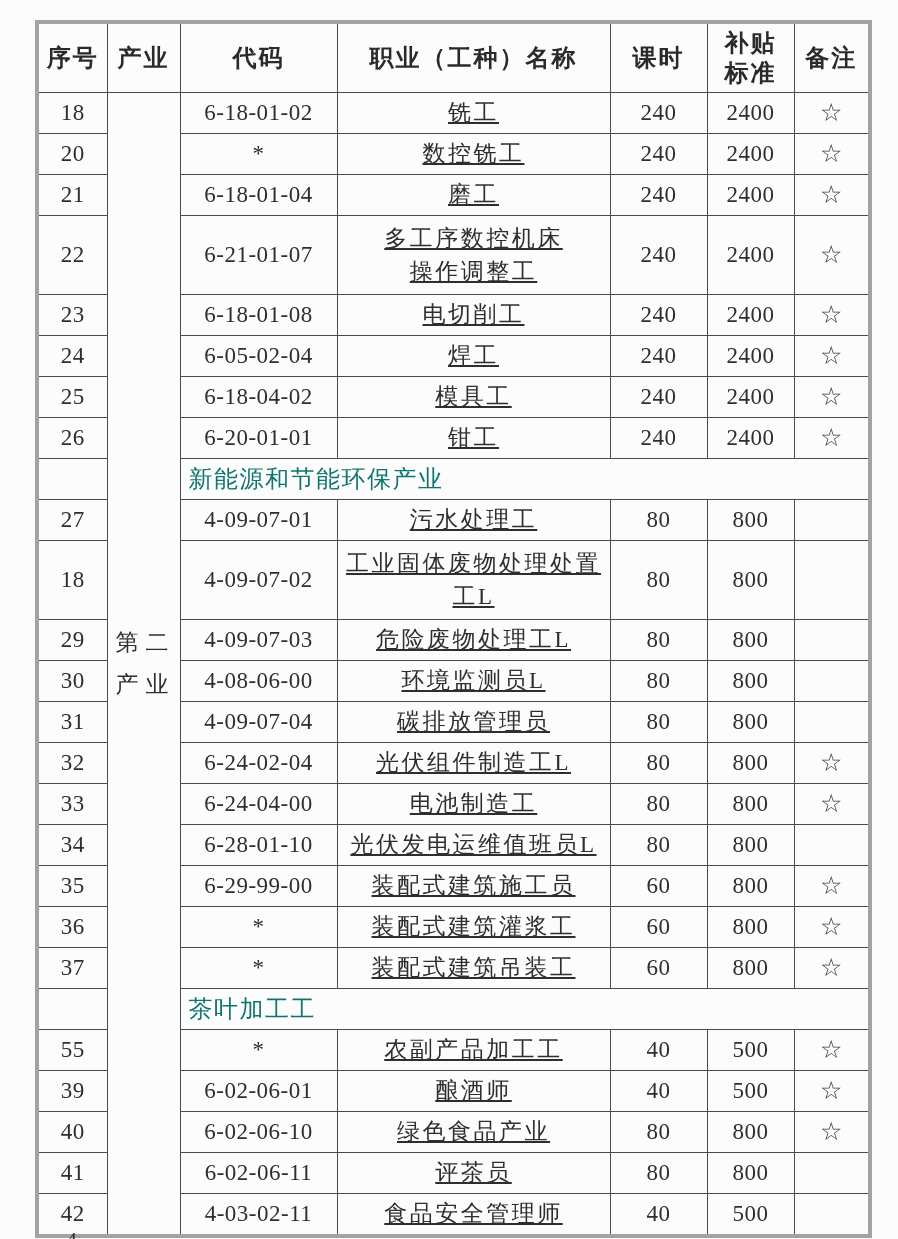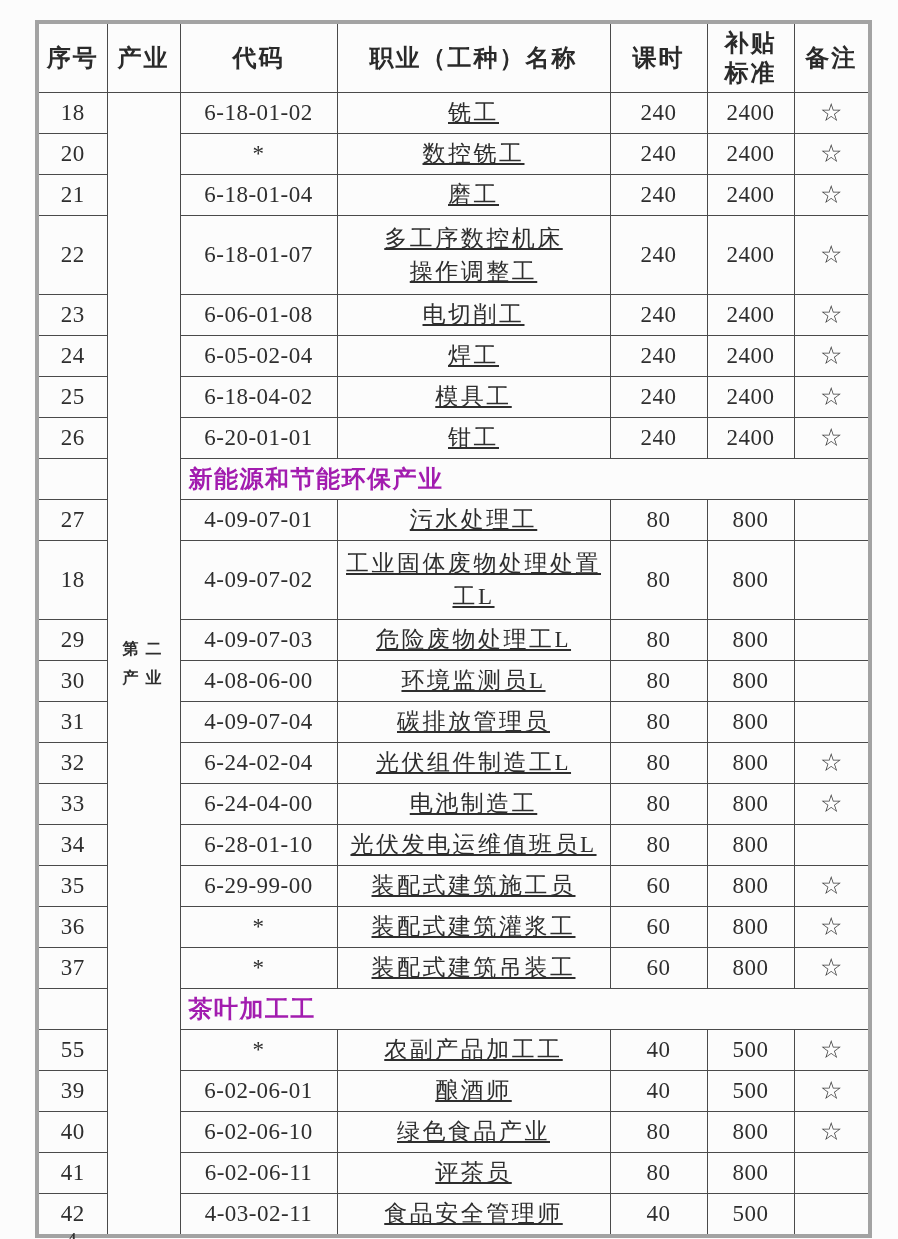--- a/index.html
+++ b/index.html
@@ -61,31 +61,30 @@
     white-space: pre-line;
     letter-spacing: 2.5px;
     line-height: 1.45;
     text-decoration: underline;
   }
   tr.twoline td { height: 74px; }
   td.industry {
     white-space: pre-line;
     letter-spacing: 7px;
     line-height: 1.8;
-    font-size: 16px;
+    font-size: 23px;
     padding-left: 8px;
-    font-weight: bold;
   }
   td.section {
     text-align: left;
-    font-weight: 700;
+    font-weight: 400;
     font-size: 24px;
     letter-spacing: 1.5px;
     padding-left: 8px;
-    color: #a21caf;
+    color: #0f766e;
   }
   td.remark {
     font-size: 25px;
     color: #3a3a3a;
   }
   .footer-mark {
     position: absolute;
     left: 66px;
     top: 1227px;
     font-size: 22px;
@@ -140,30 +139,30 @@
         <tr>
           <td class="num">21</td>
           <td class="num">6-18-01-04</td>
           <td class="name">磨工</td>
           <td class="num">240</td>
           <td class="num">2400</td>
           <td class="remark">☆</td>
         </tr>
         <tr class="twoline">
           <td class="num">22</td>
-          <td class="num">6-18-01-07</td>
+          <td class="num">6-21-01-07</td>
           <td class="name">多工序数控机床
 操作调整工</td>
           <td class="num">240</td>
           <td class="num">2400</td>
           <td class="remark">☆</td>
         </tr>
         <tr>
           <td class="num">23</td>
-          <td class="num">6-06-01-08</td>
+          <td class="num">6-18-01-08</td>
           <td class="name">电切削工</td>
           <td class="num">240</td>
           <td class="num">2400</td>
           <td class="remark">☆</td>
         </tr>
         <tr>
           <td class="num">24</td>
           <td class="num">6-05-02-04</td>
           <td class="name">焊工</td>
           <td class="num">240</td>

